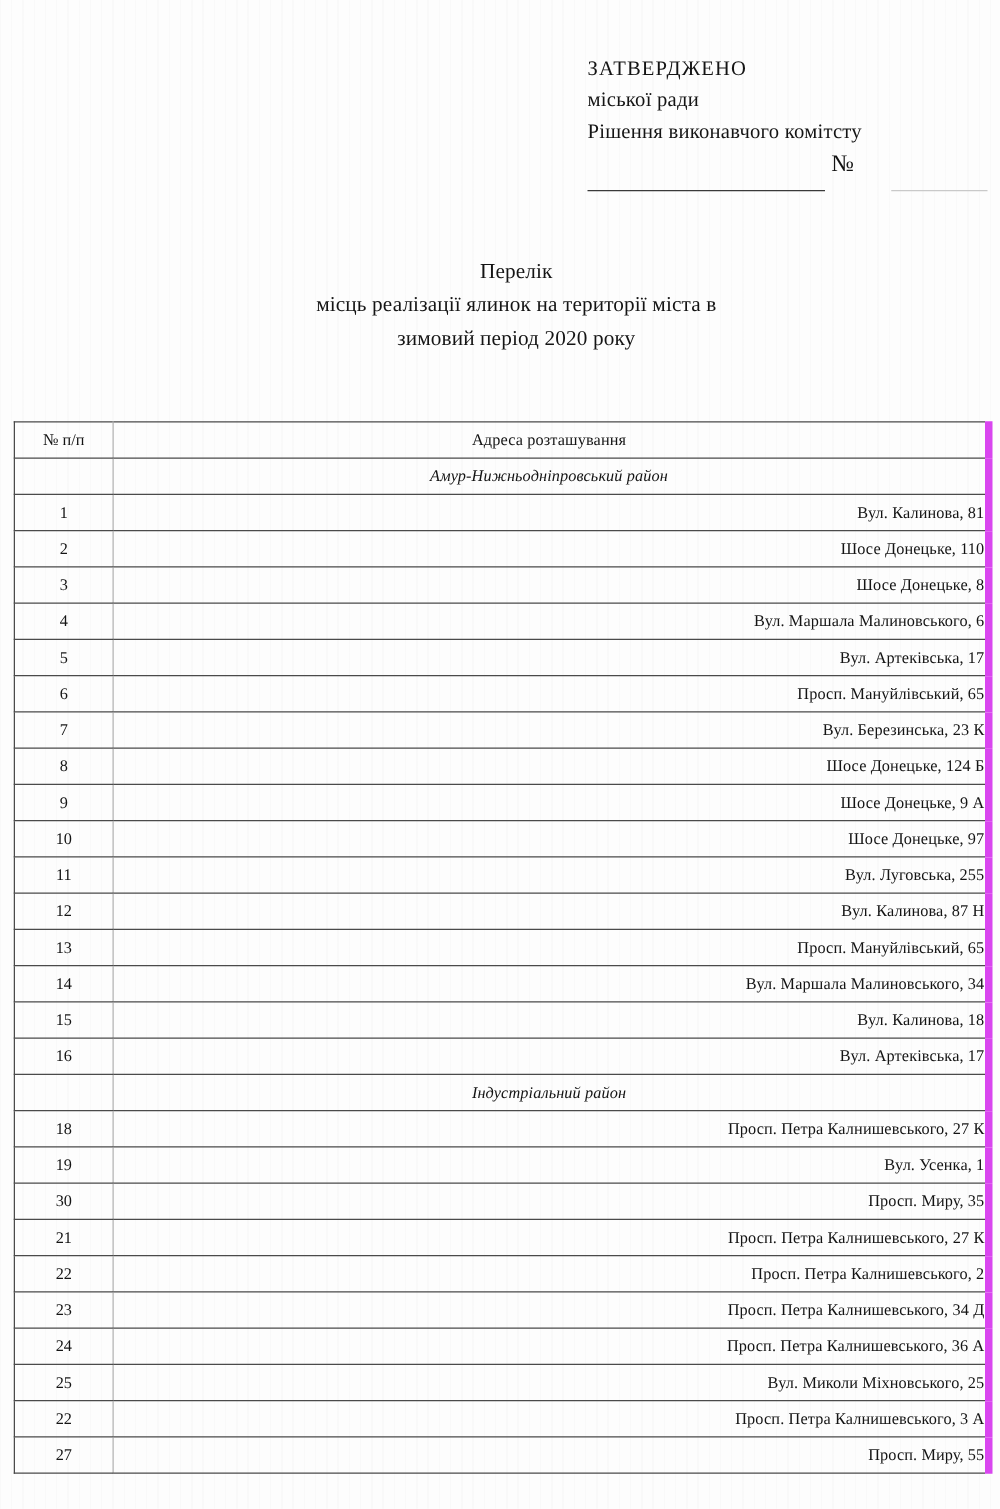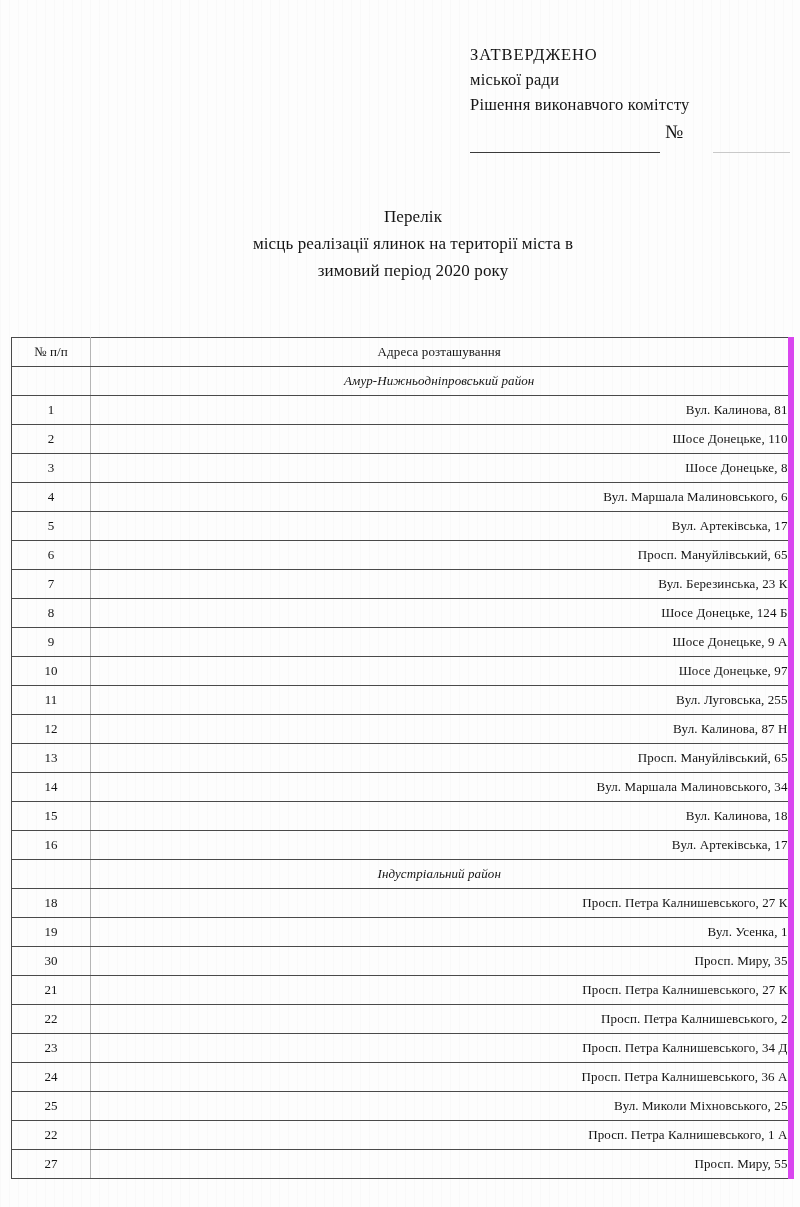--- a/index.html
+++ b/index.html
@@ -269,20 +269,20 @@
       <tr>
         <td class="cell-num">24</td>
         <td class="cell-addr">Просп. Петра Калнишевського, 36 А</td>
       </tr>
       <tr>
         <td class="cell-num">25</td>
         <td class="cell-addr">Вул. Миколи Міхновського, 25</td>
       </tr>
       <tr>
         <td class="cell-num">22</td>
-        <td class="cell-addr">Просп. Петра Калнишевського, 1 А</td>
+        <td class="cell-addr">Просп. Петра Калнишевського, 3 А</td>
       </tr>
       <tr>
         <td class="cell-num">27</td>
         <td class="cell-addr">Просп. Миру, 55</td>
       </tr>
     </tbody>
 </table>
 
 </body></html>

